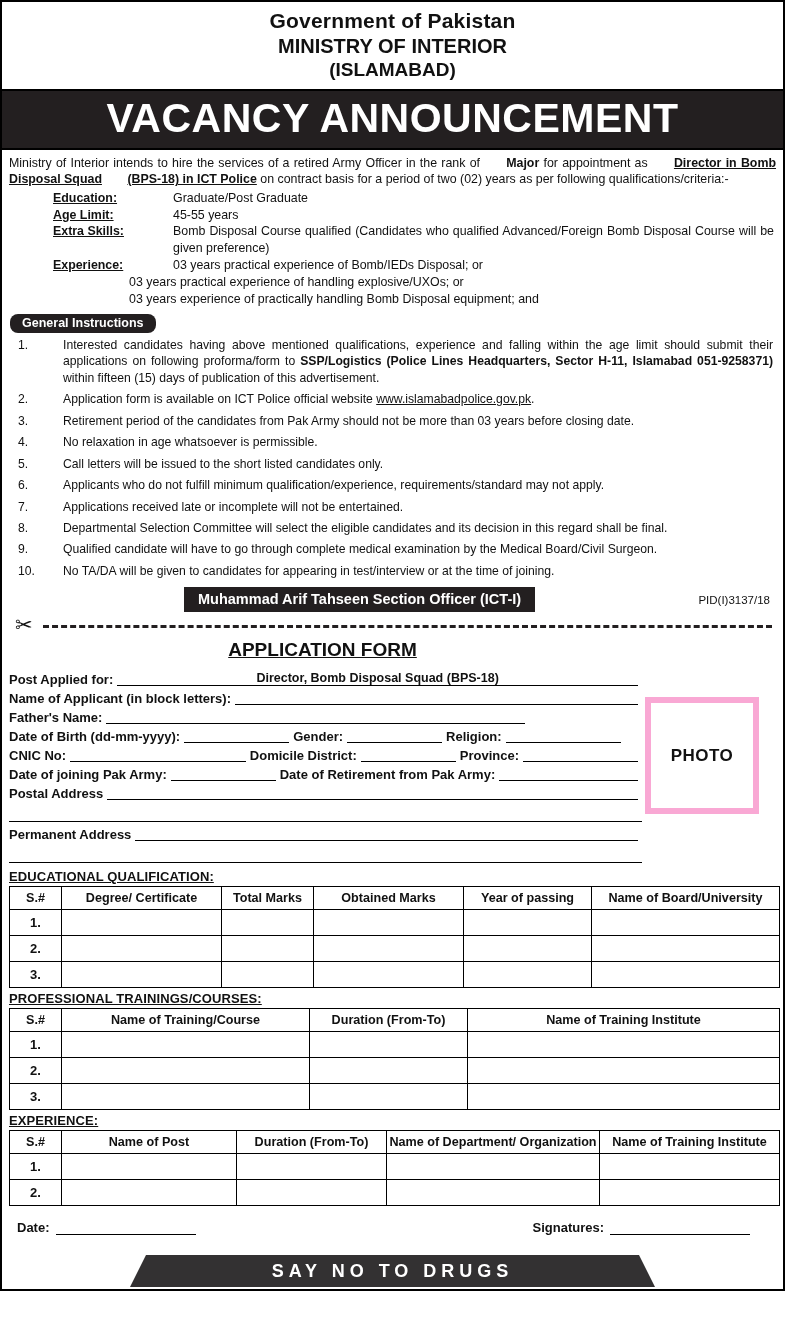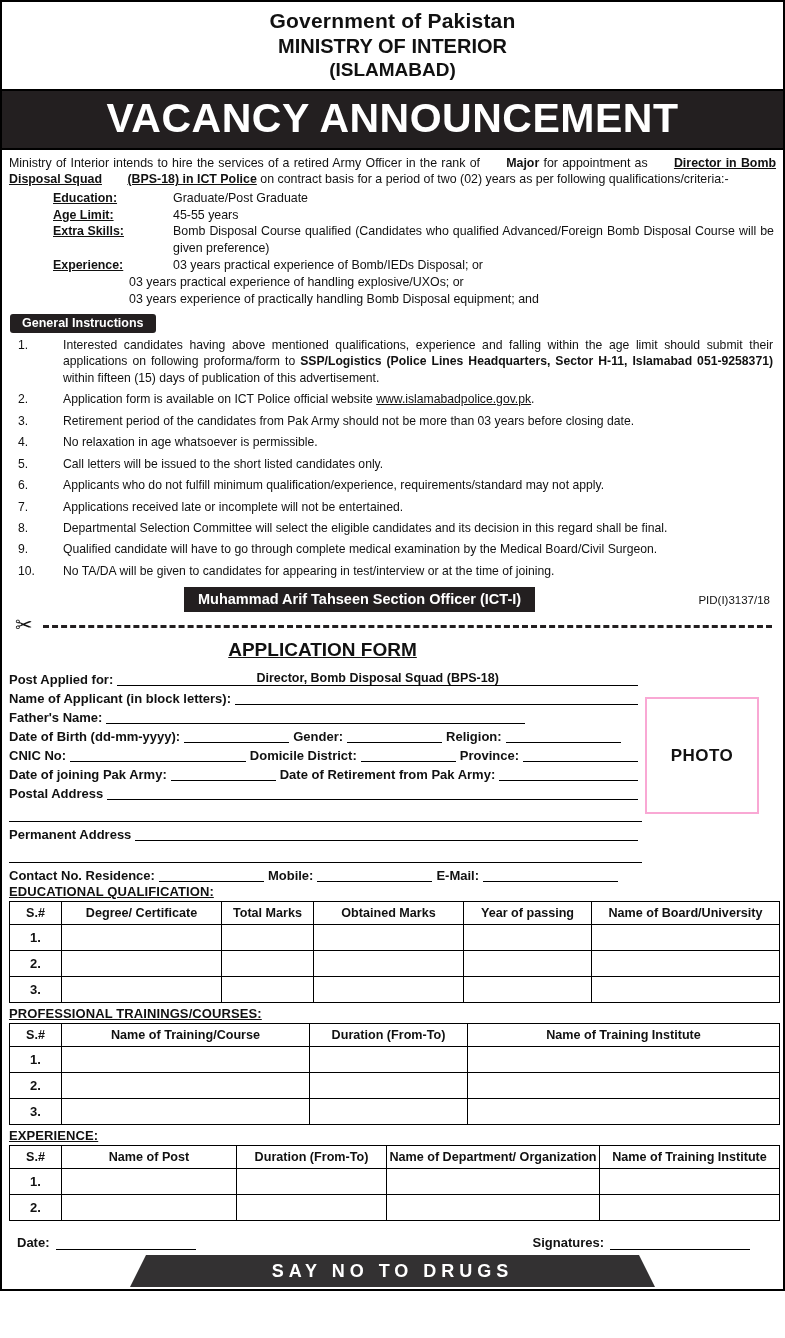--- a/index.html
+++ b/index.html
@@ -82,21 +82,21 @@
     line-height: 1.36;
   }
 
   .gi-badge {
     display: inline-block;
     background: #231f20;
     color: #fff;
     font-size: 12.5px;
     font-weight: bold;
     padding: 2px 12px 3px 12px;
-    border-radius: 3px;
+    border-radius: 8px;
     margin: 6px 0 4px 1px;
   }
 
   .inst-row {
     display: flex;
     font-size: 12.2px;
     line-height: 1.35;
     margin-bottom: 5px;
   }
   .inst-num {
@@ -157,21 +157,21 @@
     text-decoration: underline;
     margin: 2px 0 12px 0;
     padding-right: 140px;
   }
   .photo-box {
     position: absolute;
     left: 643px;
     top: 695px;
     width: 114px;
     height: 117px;
-    border: 2px solid #f9a8d4;
+    border: 6px solid #f9a8d4;
     background: #fff;
     display: flex;
     align-items: center;
     justify-content: center;
     font-size: 17px;
     font-weight: bold;
     letter-spacing: .5px;
   }
 
   .form-area { padding: 0 7px; }
@@ -433,28 +433,20 @@
       <span class="fill"></span>
     </div>
     <div class="addr-blank"></div>
 
     <div class="fline narrow">
       <span class="flabel">Permanent Address</span>
       <span class="fill"></span>
     </div>
     <div class="addr-blank"></div>
 
-    <div class="fline narrow" style="margin-bottom:2px">
-      <span class="flabel">Contact No. Residence:</span>
-      <span class="fill w1"></span>
-      <span class="flabel">Mobile:</span>
-      <span class="fill w3"></span>
-      <span class="flabel">E-Mail:</span>
-      <span class="fill w4"></span>
-    </div>
 
     <div class="sec-title">EDUCATIONAL QUALIFICATION:</div>
     <table class="frm">
       <colgroup>
         <col style="width:52px">
           <col style="width:160px">
           <col style="width:92px">
         <col style="width:150px">
           <col style="width:128px">
           <col style="width:188px">

